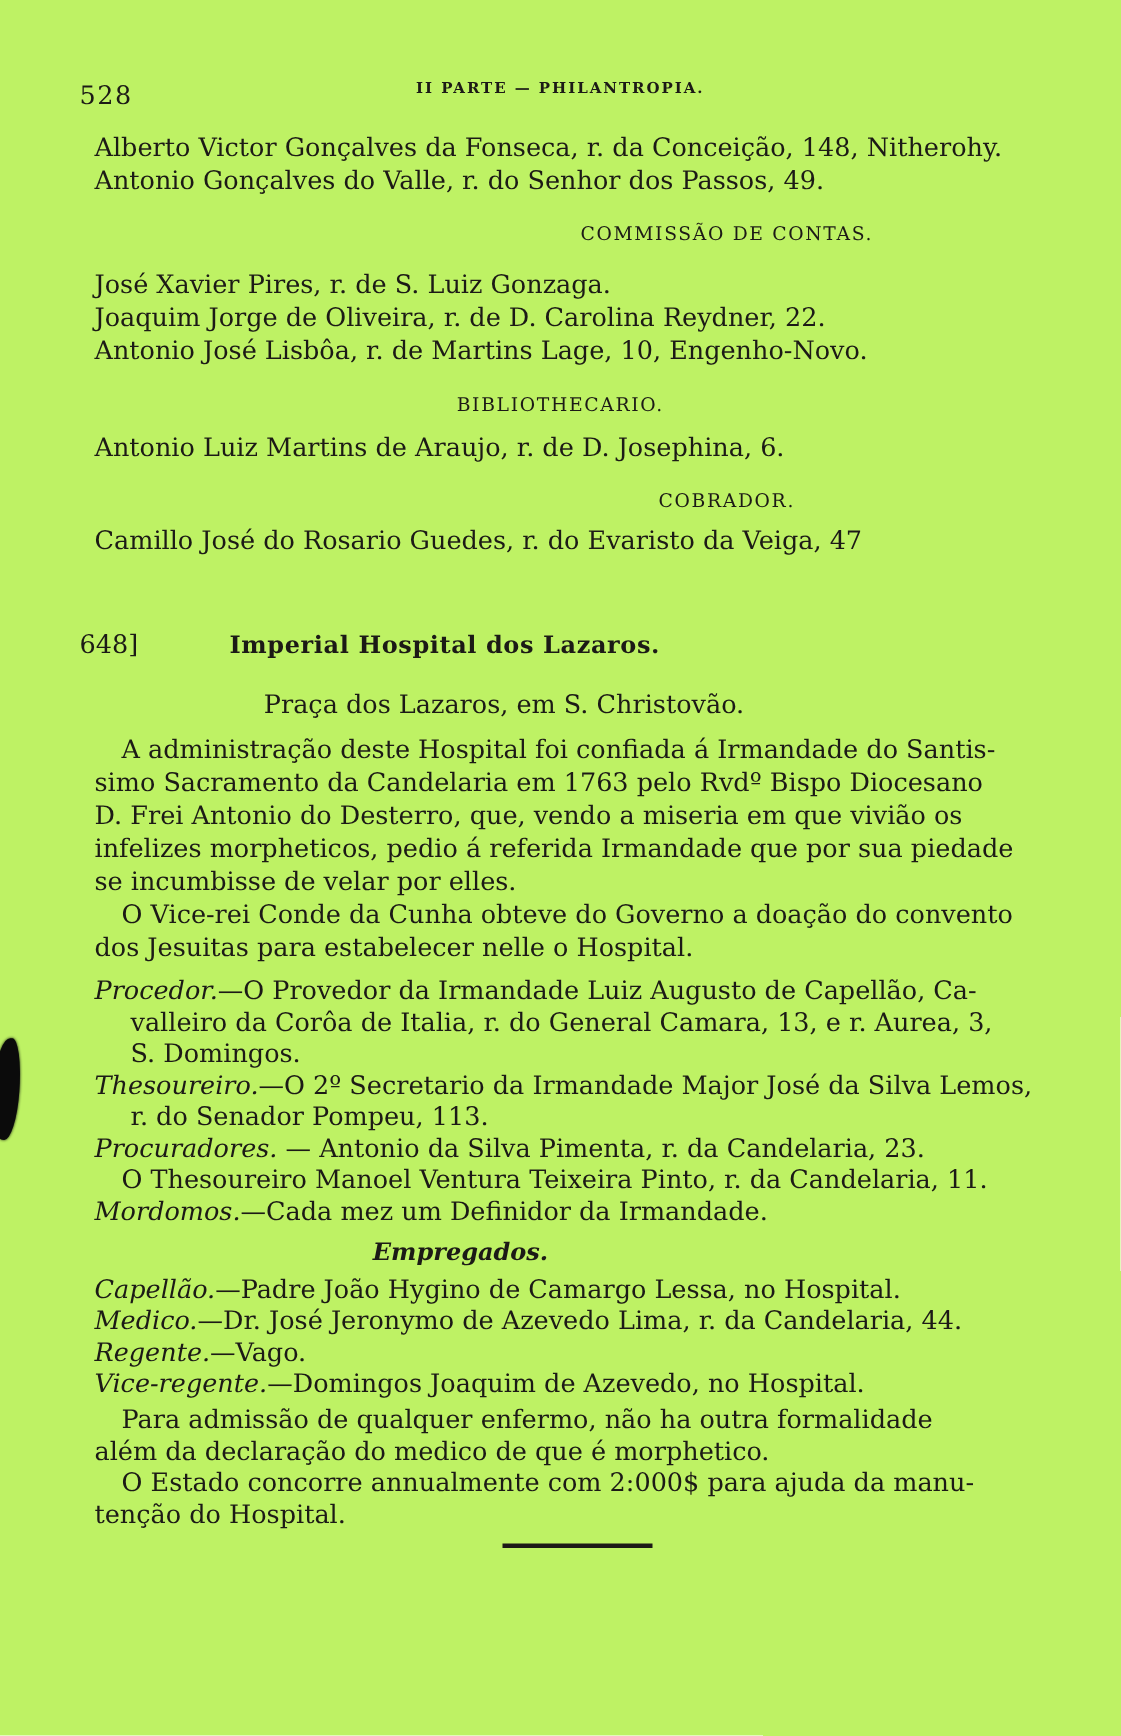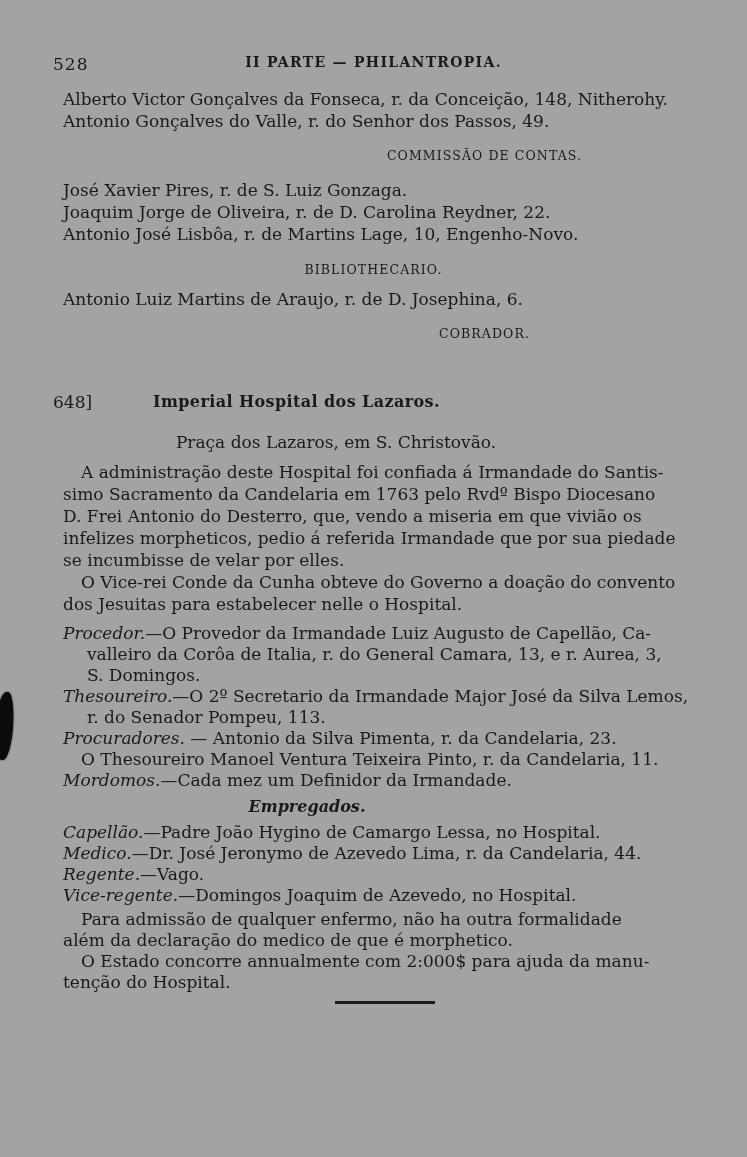--- a/index.html
+++ b/index.html
@@ -1,31 +1,31 @@
 <!DOCTYPE html>
 <html><head>
 <meta charset="utf-8">
 <style>
   html,body{margin:0;padding:0;background:#ffffff;}
   .sheet{
     position:relative;
     width:747px;height:1157px;
     box-sizing:border-box;
     padding:54px 25px 0 63px;
-    background:#a3a3a3;
+    background:#bef264;
     overflow:hidden;
     font-family:"DejaVu Serif", serif;
     color:#1c1a16;
     font-size:17px;
   }
   
   .rh{position:relative;height:22px;}
   .page-num{position:absolute;left:-10px;top:0;font-size:17px;letter-spacing:1px;}
   .run-title{position:absolute;left:-63px;top:0;width:747px;text-align:center;
-             font-weight:bold;font-size:14px;letter-spacing:1.3px;}
+             font-weight:bold;font-size:10px;letter-spacing:1.3px;}
   
   .heading{width:747px;margin-left:-63px;text-align:center;
            font-size:12.5px;letter-spacing:1.1px;line-height:20px;font-weight:500;}
   .h-emp{width:614px;margin-left:-63px;text-align:center;
          font-style:italic;font-weight:bold;font-size:16px;line-height:22px;}
   
   .entry-row{position:relative;height:22px;}
   .entry-num{position:absolute;left:-10px;top:0;}
   .entry-title{position:absolute;left:-63px;top:0;width:593px;text-align:center;
                font-weight:bold;font-size:16px;letter-spacing:0.4px;}
@@ -72,20 +72,21 @@
     <div class="ln">Antonio José Lisbôa, r. de Martins Lage, 10, Engenho-Novo.</div>
   </div>
 
   <div>
     <div class="heading mt15">BIBLIOTHECARIO.</div>
     <div class="ln mt8">Antonio Luiz Martins de Araujo, r. de D. Josephina, 6.</div>
   </div>
 
   <div>
     <div class="heading mt14">COBRADOR.</div>
+    <div class="ln mt6">Camillo José do Rosario Guedes, r. do Evaristo da Veiga, 47</div>
   </div>
 
   <div>
     <div class="entry-row mt48">
       <span class="entry-num">648]</span>
       <span class="entry-title">Imperial Hospital dos Lazaros.</span>
     </div>
     <div class="subtitle mt17">Praça dos Lazaros, em S. Christovão.</div>
 
     <div>

